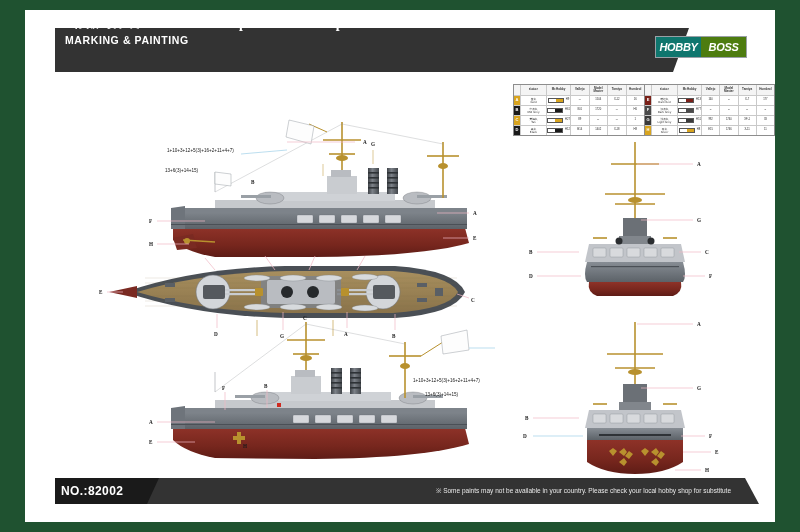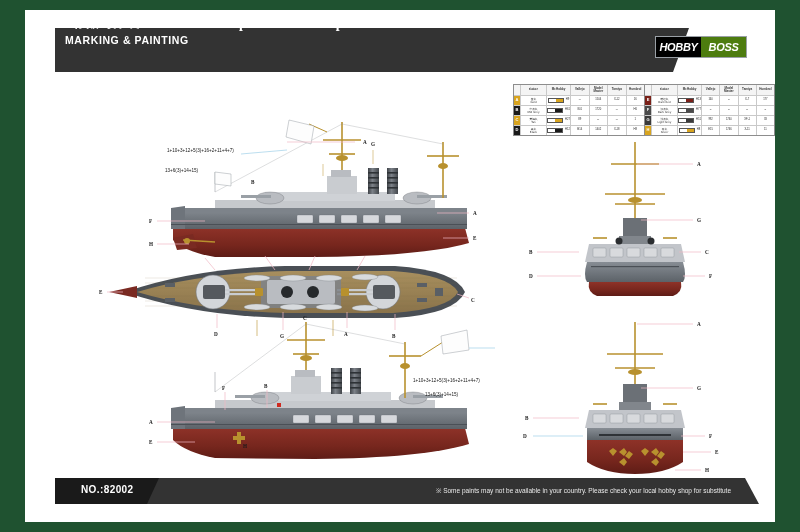--- a/index.html
+++ b/index.html
@@ -47,21 +47,21 @@
   }
   .logo {
     position: absolute; right: 28px; top: 26px; width: 92px; height: 22px;
     display: flex; border: 1px solid #9aa0a6; background: #fff;
   }
   .logo-a, .logo-b {
     flex: 1; display: flex; align-items: center; justify-content: center;
     color: #ffffff; font-size: 11px; font-weight: bold; font-style: italic;
     letter-spacing: -0.3px;
   }
-  .logo-a { background: #000000; }
+  .logo-a { background: #0f766e; }
   .logo-b { background: #4d7c0f; }
 
   
   .paint-table {
     position: absolute; left: 488px; top: 74px; width: 262px; height: 52px;
     border: 1px solid #8d8d8d; background: #fff;
     display: flex;
   }
   .pt-half { width: 50%; height: 100%; display: flex; flex-direction: column; }
   .pt-half + .pt-half { border-left: 1px solid #8d8d8d; }
@@ -102,22 +102,22 @@
   }
   .foot-tag {
     position: absolute; left: 30px; top: 468px; width: 92px; height: 26px;
     background: #1a1a1a;
   }
   .foot-tag:after {
     content: ""; position: absolute; right: -12px; top: 0;
     border-top: 26px solid #1a1a1a; border-right: 12px solid transparent;
   }
   .foot-no {
-    position: absolute; left: 56px; top: 474px; color: #fff;
-    font-size: 10px; font-weight: bold; letter-spacing: 0.4px; z-index: 3;
+    position: absolute; left: 36px; top: 474px; color: #fff;
+    font-size: 12px; font-weight: bold; letter-spacing: 0.4px; z-index: 3;
     font-family: "Liberation Sans", sans-serif;
   }
   .foot-note {
     position: absolute; right: 44px; top: 476px; color: #e8e8e8;
     font-size: 6.5px; z-index: 3; font-family: "Liberation Sans", sans-serif;
   }
   .cal { font-size: 4.6px; fill: #1a1a1a; font-family: "Liberation Sans", sans-serif; }
   .lbl { font-size: 5.2px; fill: #1a1a1a; font-weight: bold; font-family: "Liberation Serif", serif; }
 </style>
 </head>

